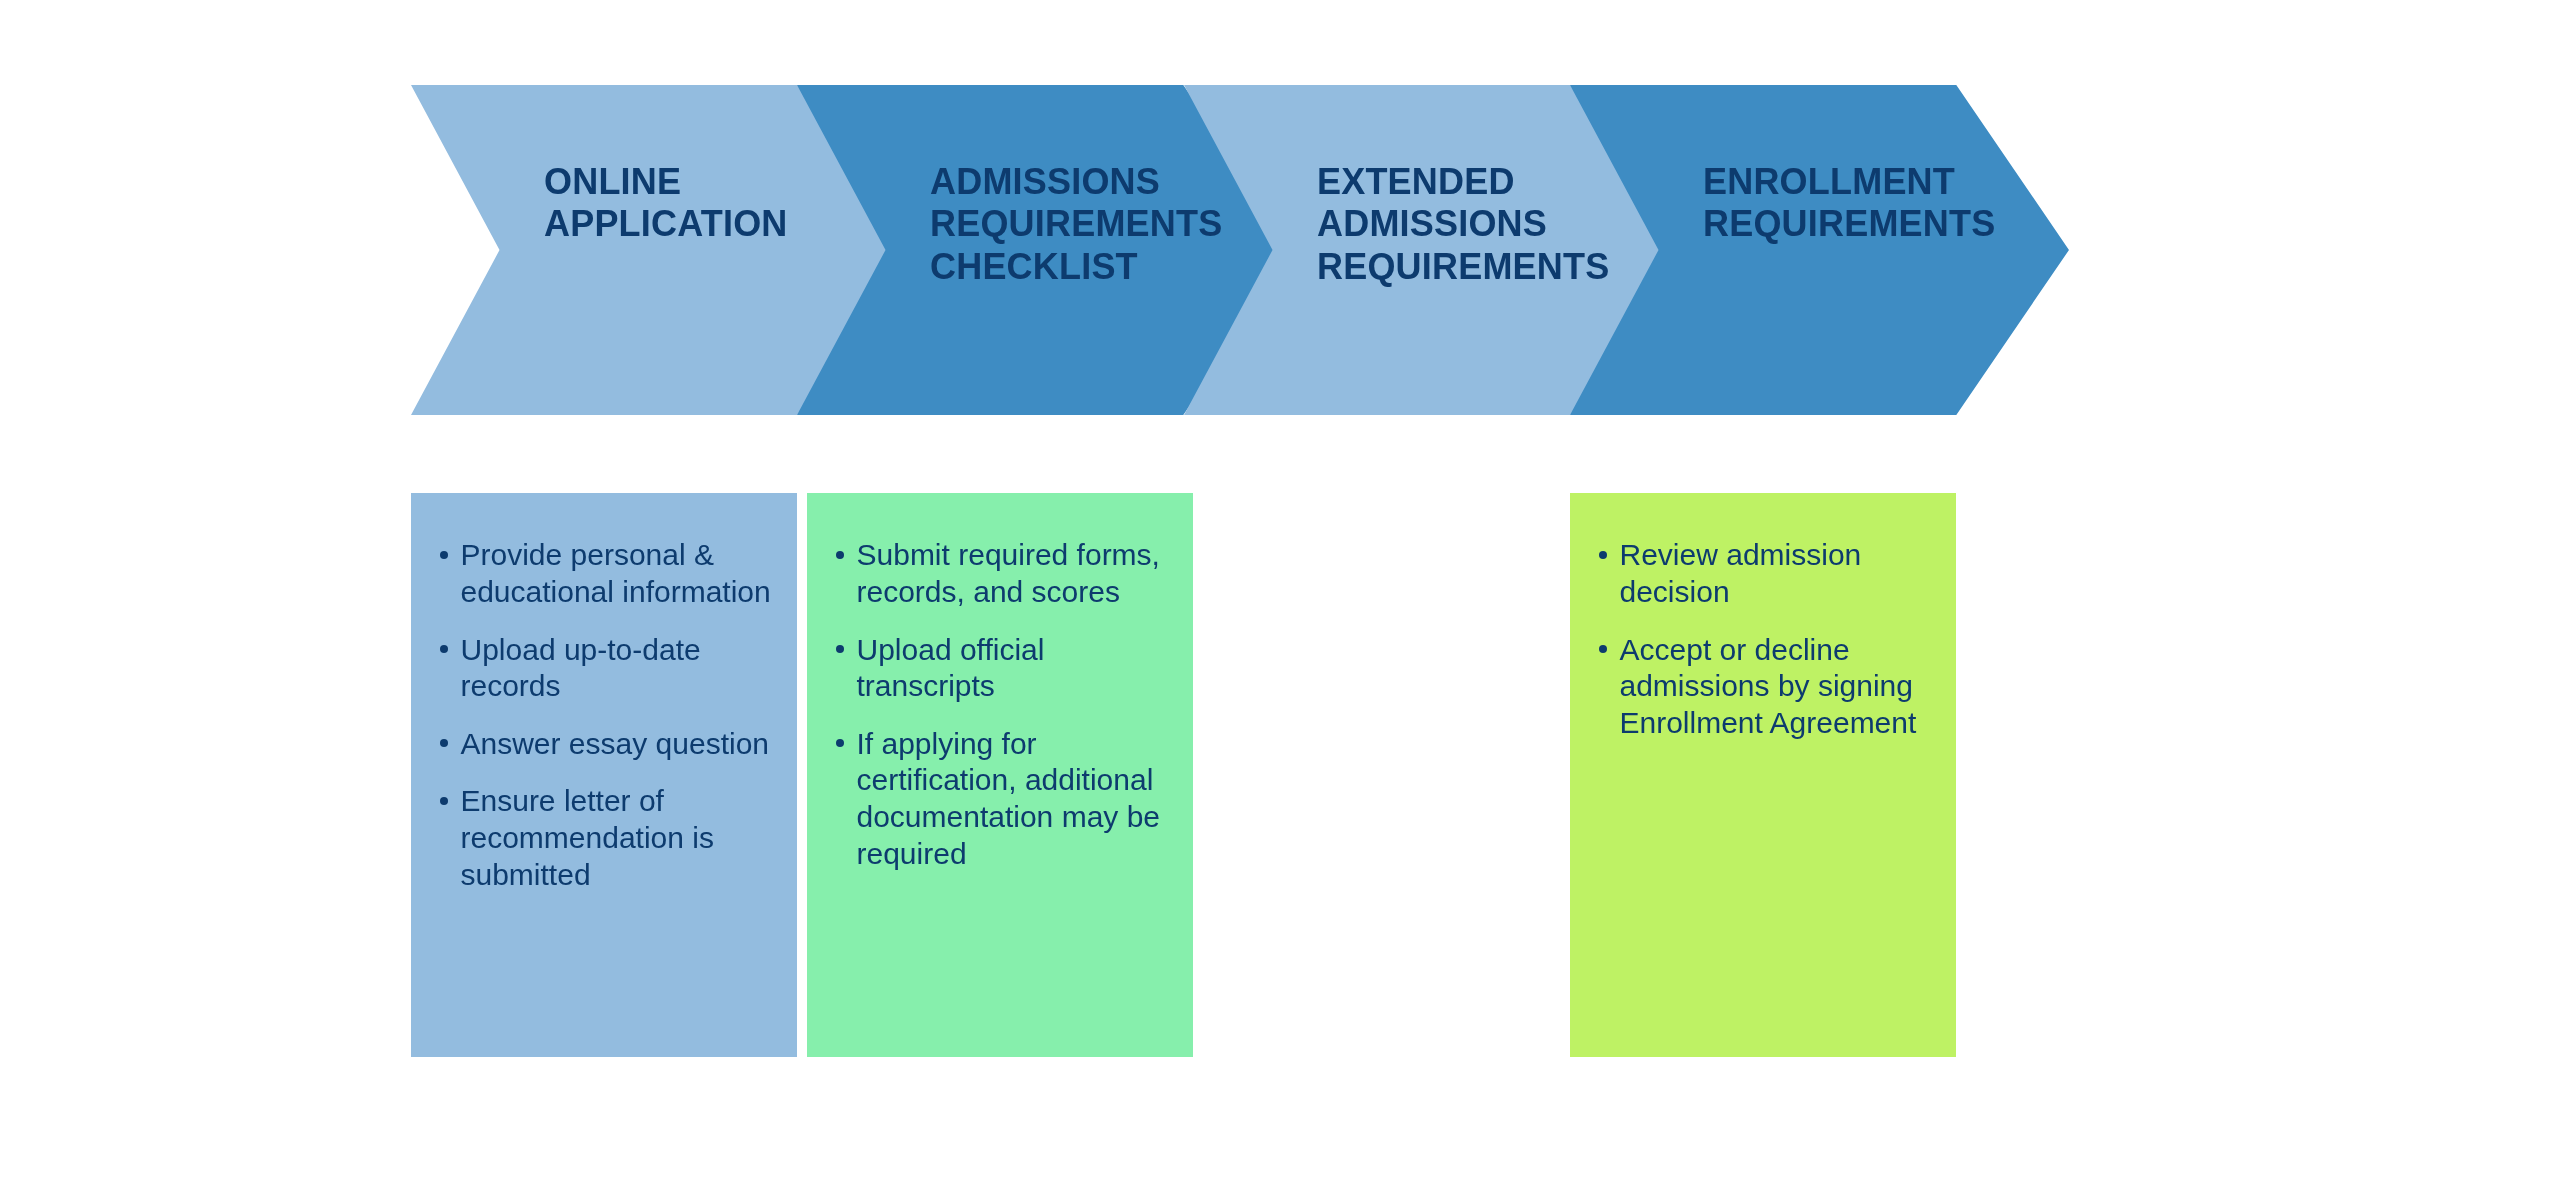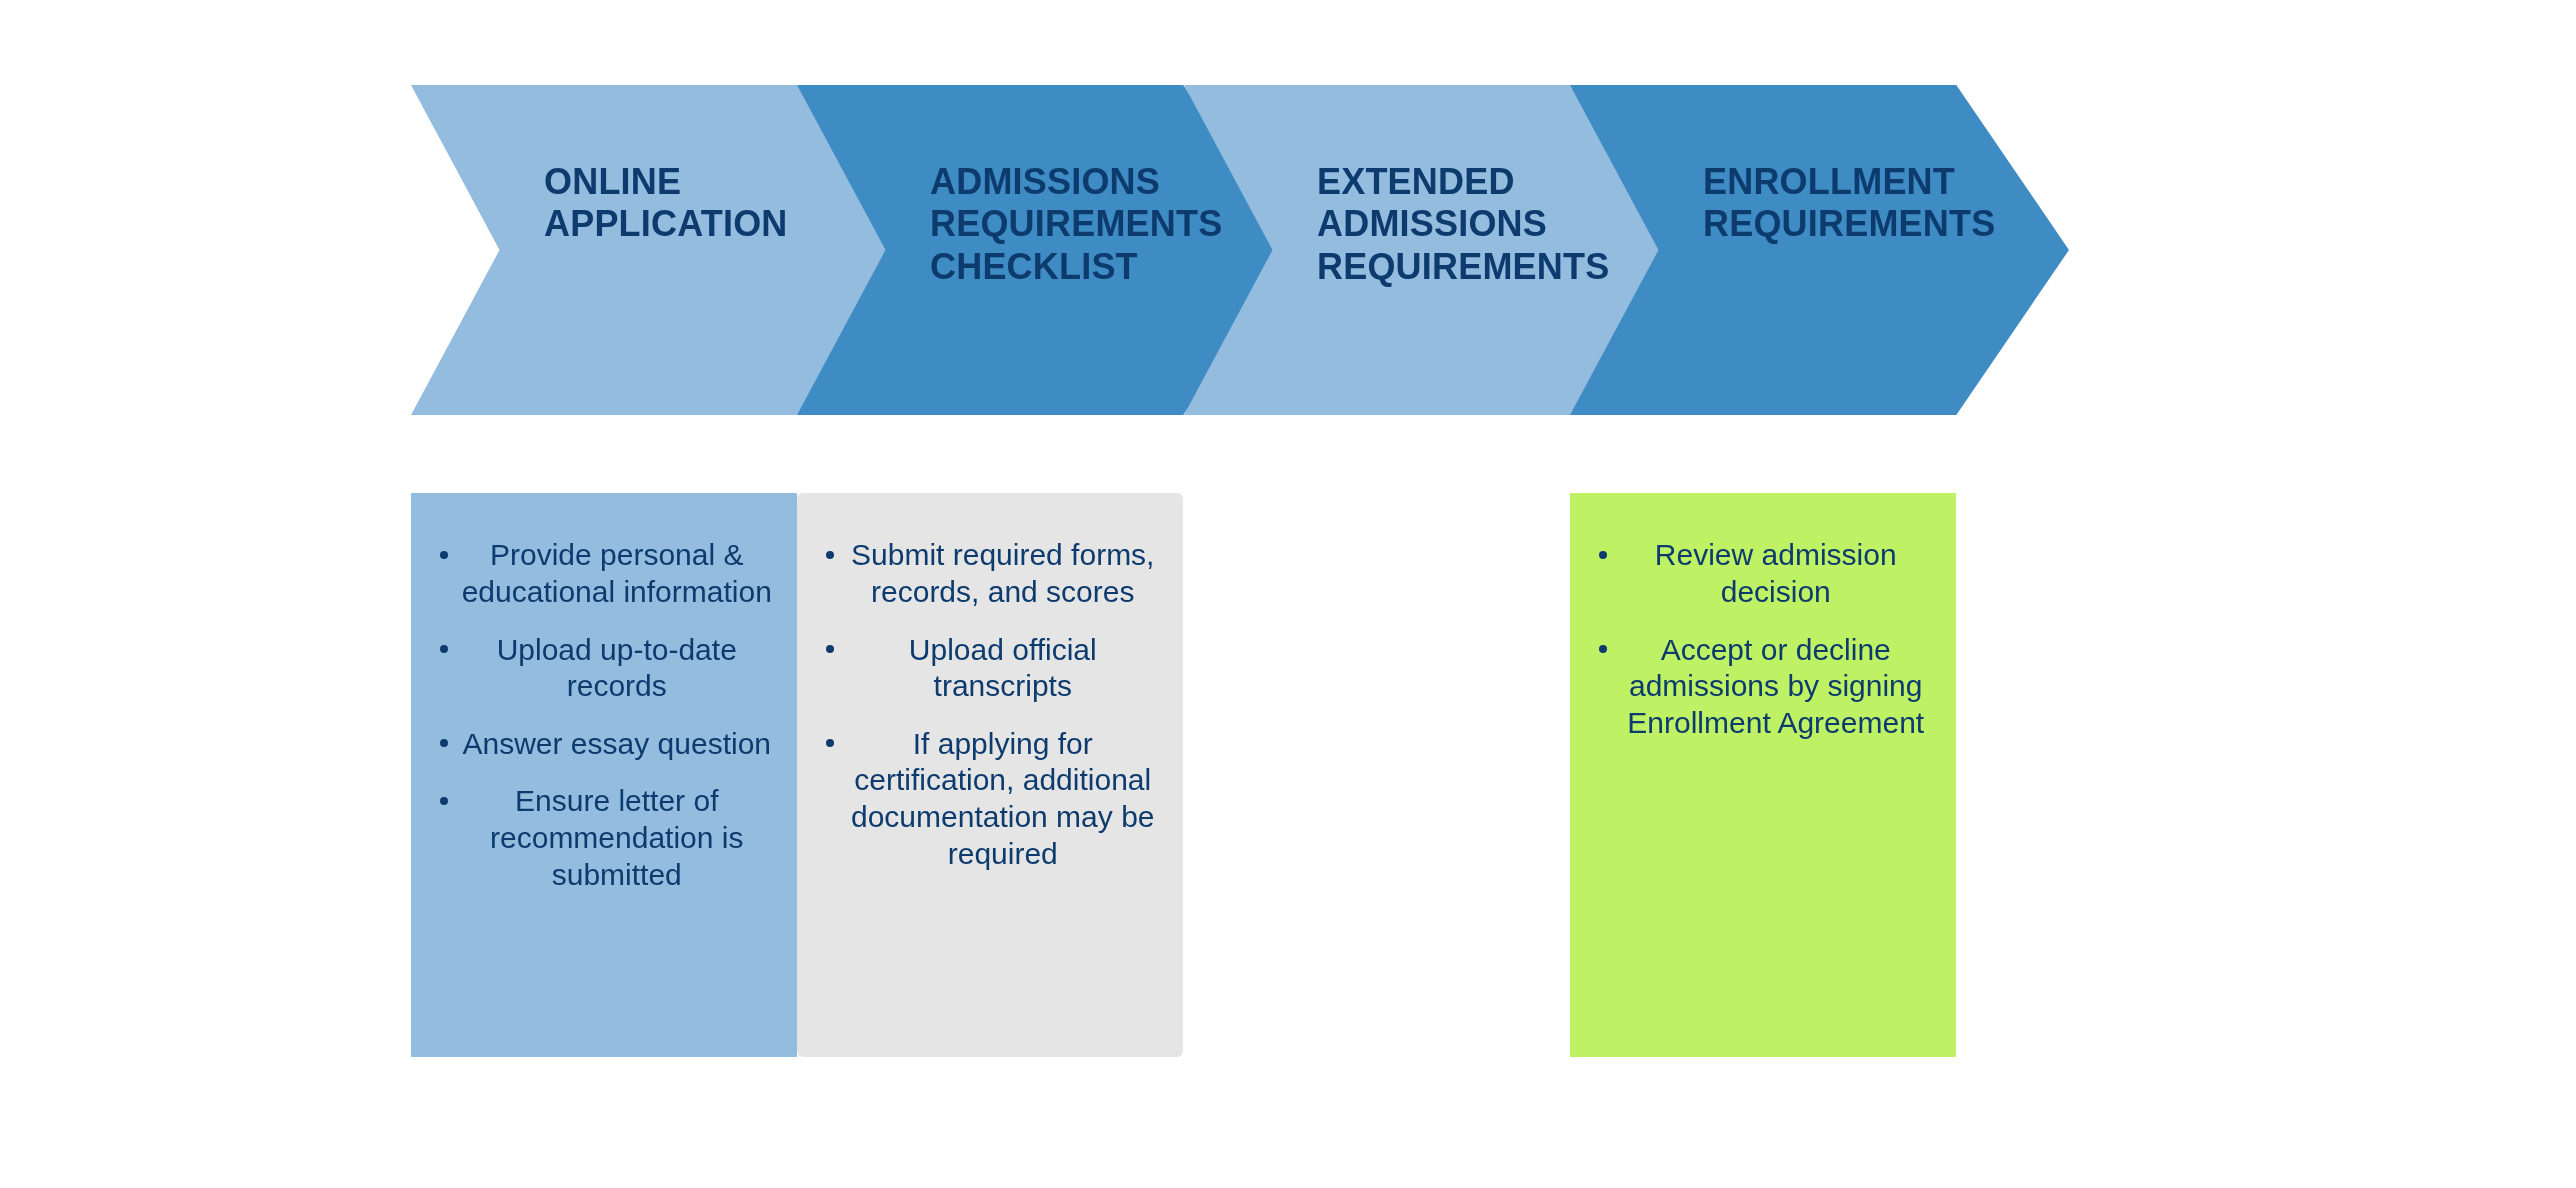--- a/index.html
+++ b/index.html
@@ -50,21 +50,20 @@
     line-height: 1.18;
     letter-spacing: 0.2px;
     text-transform: uppercase;
   }
 
   
   .body-row {
     position: relative;
     height: 462px;
     margin-top: 6.4px;
-    text-align: center;
   }
 
   .col {
     position: absolute;
     top: 0;
     height: 564px;
     box-sizing: border-box;
     padding: 44px 24px 16px 22.5px;
   }
 
@@ -142,21 +141,21 @@
 
     <div class="col" style="left:0px; width:386px; background:#93bcdf;">
       <ul>
         <li>Provide personal &amp; educational information</li>
         <li>Upload up-to-date records</li>
         <li>Answer essay question</li>
         <li>Ensure letter of recommendation is submitted</li>
       </ul>
     </div>
 
-    <div class="col" style="left:386px; width:386px; background:#e5e5e5;border-radius:6px;">
+    <div class="col" style="left:396px; width:386px; background:#86efac;">
       <ul>
         <li>Submit required forms, records, and scores</li>
         <li>Upload official transcripts</li>
         <li>If applying for certification, additional documentation may be required</li>
       </ul>
     </div>
 
 
     <div class="col" style="left:1159px; width:386px; background:#bef264;">
       <ul>

